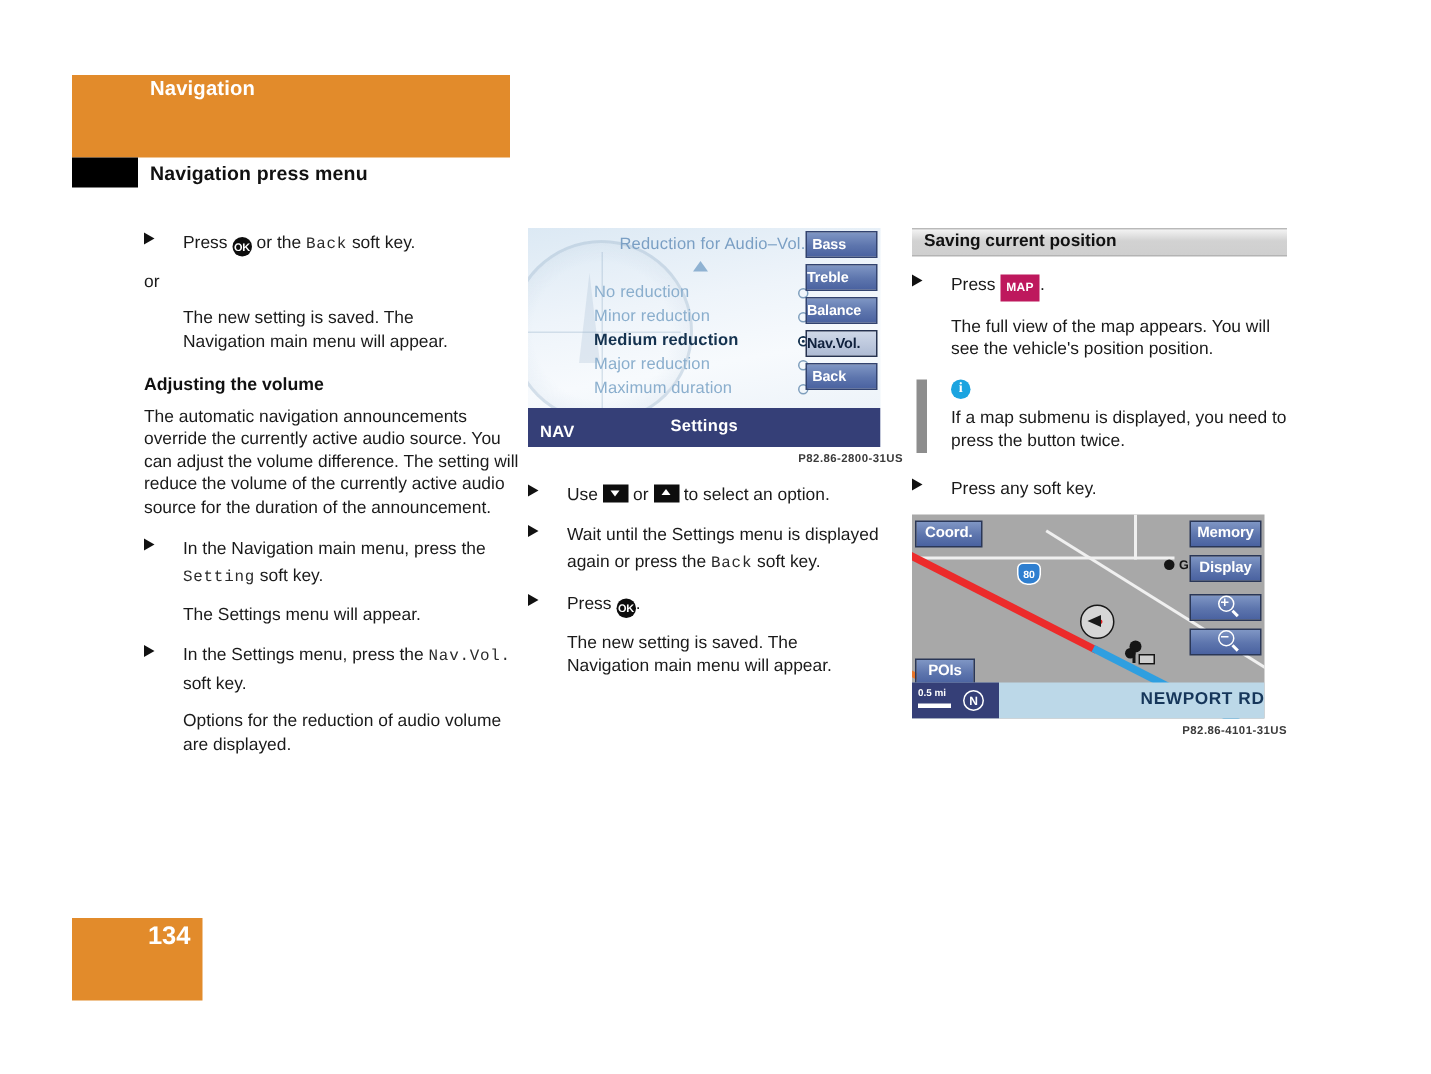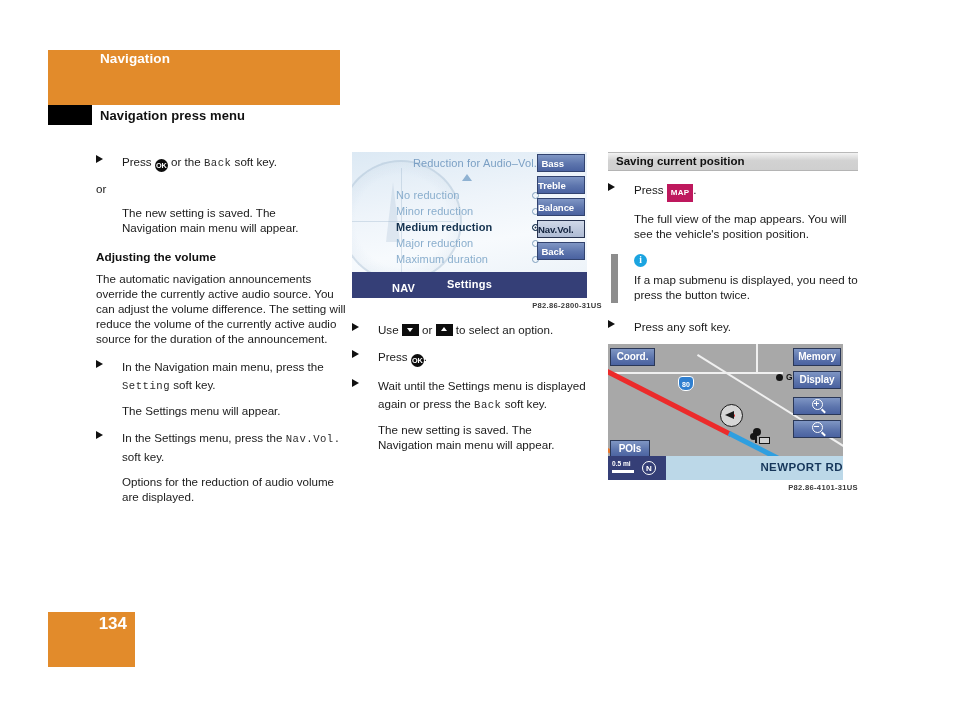--- a/index.html
+++ b/index.html
@@ -293,21 +293,20 @@
     position: absolute;
     left: 0; right: 0; bottom: 0;
     height: 26px;
     background: #353f77;
     color: #ffffff;
   }
   .navbar .nb-left {
     position: absolute; left: 8px; top: 10px;
     font-size: 11px; font-weight: bold;
     letter-spacing: 0.2px;
-    margin-left: 32px;
   }
   .navbar .nb-center {
     position: absolute; left: 0; right: 0; top: 6px;
     text-align: center;
     font-size: 11px; font-weight: bold;
     letter-spacing: 0.2px;
   }
 
   
   .mapscreen {
@@ -602,26 +601,26 @@
 
     <div style="height:10px"></div>
 
     <div class="bullet-row">
       <span class="tri"></span>
       <span class="p"><span>Use </span><span class="key-arrow down"></span><span> or </span><span class="key-arrow up"></span><span> to select an option.</span></span>
     </div>
 
     <div class="bullet-row">
       <span class="tri"></span>
-      <span class="p"><span>Press </span><span class="key-ok">OK</span><span>.</span></span>
+      <span class="p"><span>Wait until the Settings menu is displayed again or press the </span><span class="mono">Back</span><span> soft key.</span></span>
     </div>
 
     <div class="bullet-row">
       <span class="tri"></span>
-      <span class="p"><span>Wait until the Settings menu is displayed again or press the </span><span class="mono">Back</span><span> soft key.</span></span>
+      <span class="p"><span>Press </span><span class="key-ok">OK</span><span>.</span></span>
     </div>
 
     <div class="p indent">
       <div>The new setting is saved. The</div>
       <div>Navigation main menu will appear.</div>
     </div>
   </div>
 
   <div class="col col-3">
 

